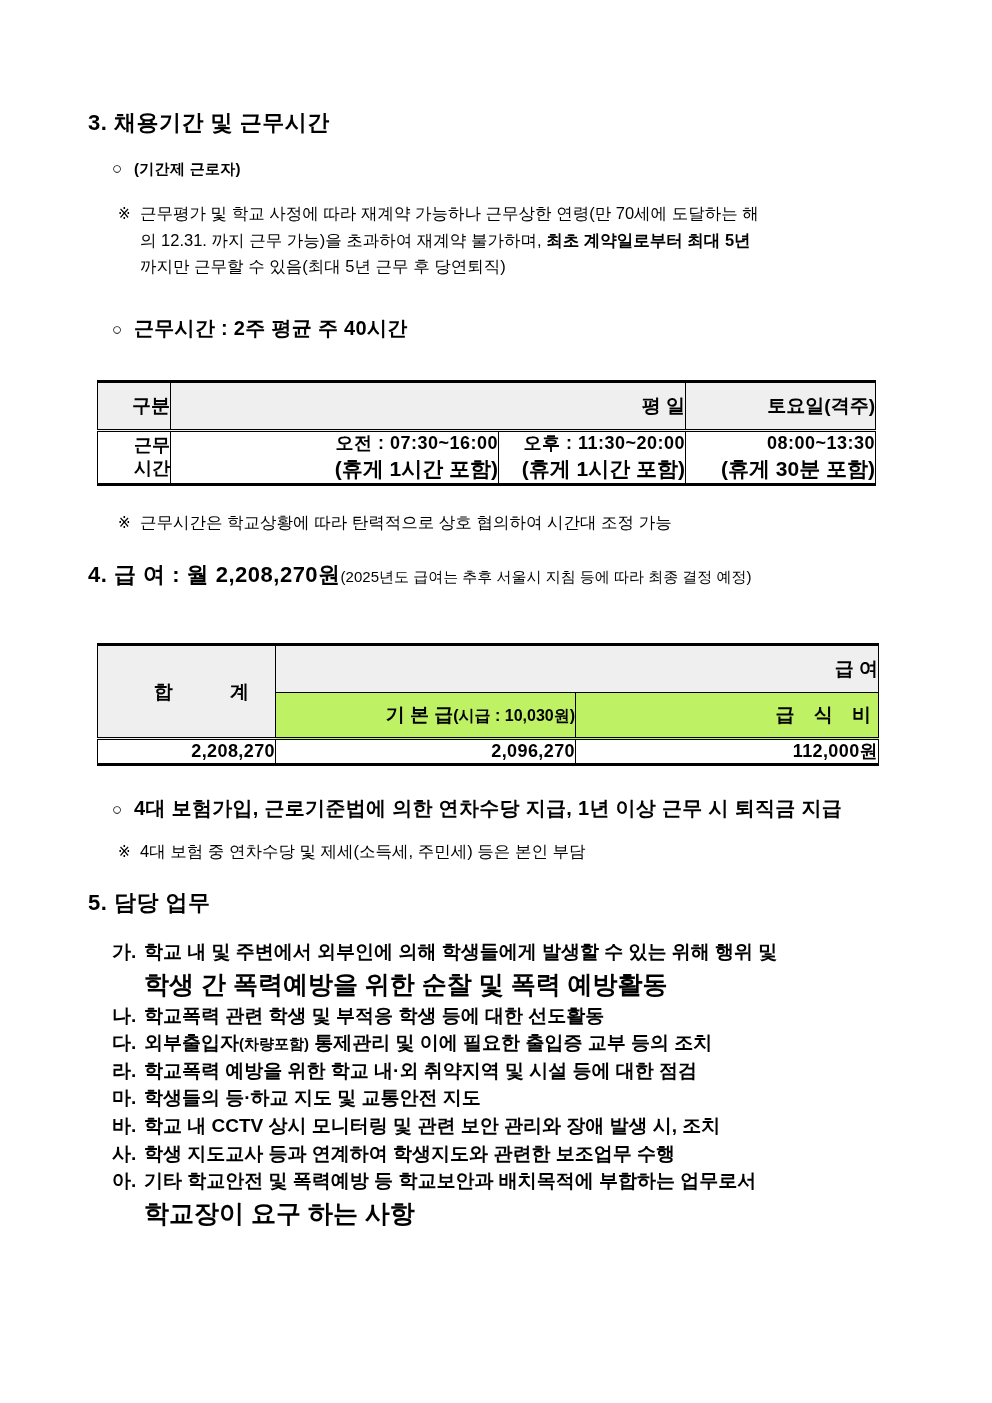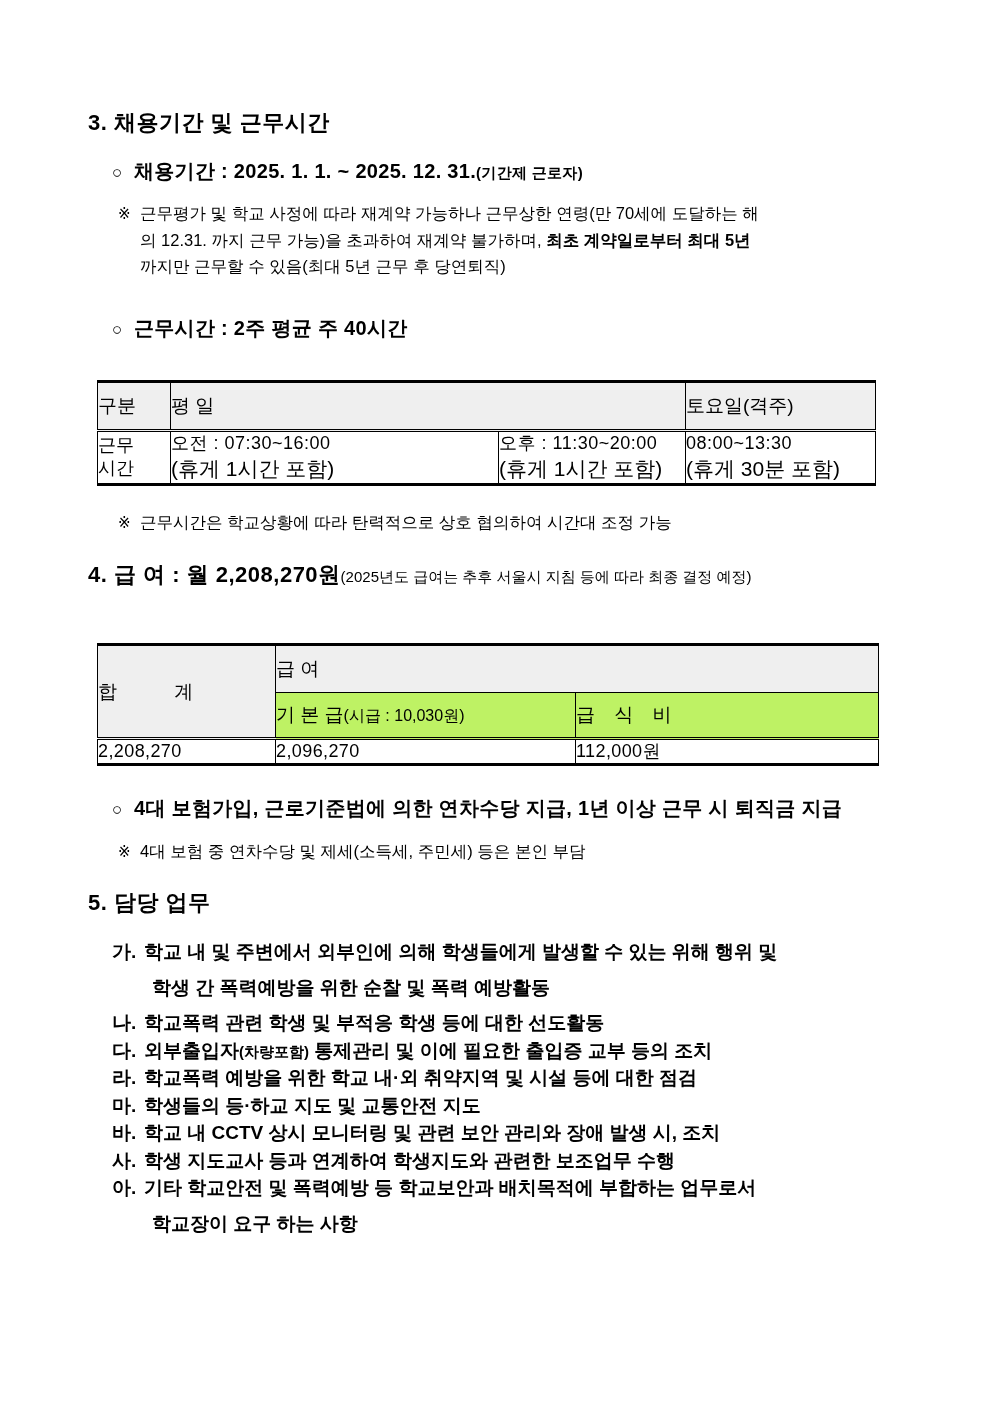--- a/index.html
+++ b/index.html
@@ -73,24 +73,24 @@
     display: flex;
     align-items: baseline;
   }
   .duty-mark {
     display: inline-block;
     width: 32px;
     flex: 0 0 32px;
   }
   .duty-body { flex: 1 1 auto; }
   .duty-cont {
-    font-size: 19px;
+    font-size: 25px;
     font-weight: bold;
     line-height: 1.45;
-    margin: 8px;
+    margin: 0;
     padding-left: 32px;
   }
   .tiny { font-size: 15px; font-weight: bold; }
 
   
   #sec3-title   { position: absolute; left: 88px;  top: 110px; }
   #sec3-period  { position: absolute; left: 112px; top: 158px; width: 790px; }
   #sec3-note    { position: absolute; left: 118px; top: 200px; width: 780px; }
   #sec3-hours   { position: absolute; left: 112px; top: 315px; width: 600px; }
   #table-hours  { position: absolute; left: 97px;  top: 380px; width: 778px; }
@@ -105,23 +105,23 @@
   
   table.doc-table {
     border-collapse: collapse;
     width: 100%;
     table-layout: fixed;
   }
   table.doc-table td, table.doc-table th {
     border-left: 1.5px solid #000;
     border-right: 1.5px solid #000;
     padding: 0;
-    text-align: left;
+    text-align: right;
     vertical-align: middle;
-    font-weight: normal;
+    font-weight: bold;
   }
   table.doc-table .no-l { border-left: none; }
   table.doc-table .no-r { border-right: none; }
 
   .th-row td {
     background: #efefef;
     font-size: 19px;
     font-weight: bold;
     border-top: 3px solid #000;
     height: 46px;
@@ -154,21 +154,20 @@
 </head>
 <body>
 
 <div class="page">
 
   <div id="sec3-title" class="sec-title">3. 채용기간 및 근무시간</div>
 
   <div id="sec3-period">
     <div class="bullet-line">
       <span class="bullet-mark">○</span>
-      <span>채용기간 : 2025. 1. 1. ~ 2025. 12. 31.</span>
         <span class="small-paren">(기간제 근로자)</span>
     </div>
   </div>
 
   <div id="sec3-note">
     <div class="note-line">
       <span class="note-mark">※</span>
       <span class="note-body">근무평가 및 학교 사정에 따라 재계약 가능하나 근무상한 연령(만 70세에 도달하는 해</span>
     </div>
     <div class="note-line">

